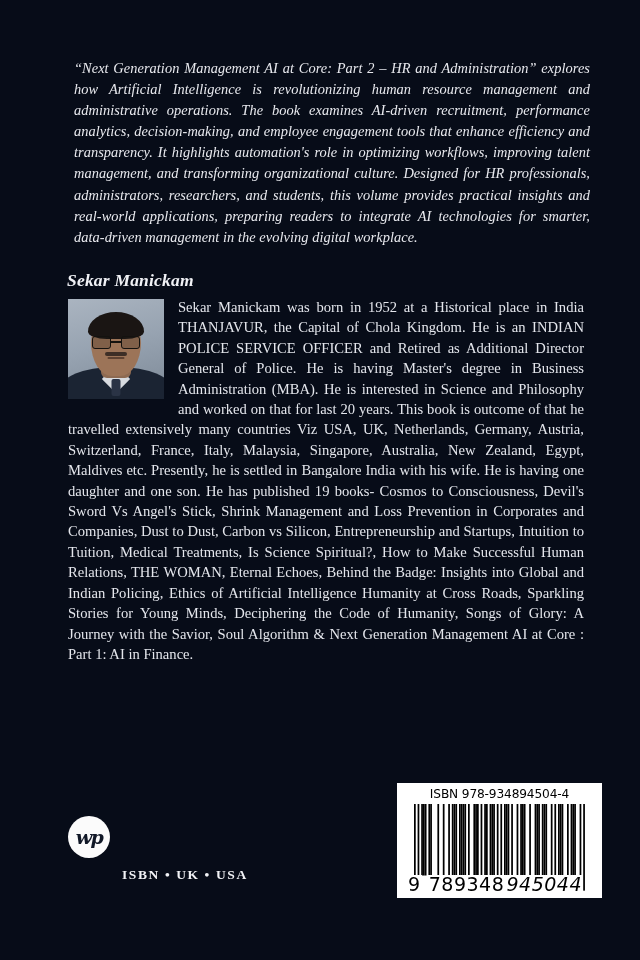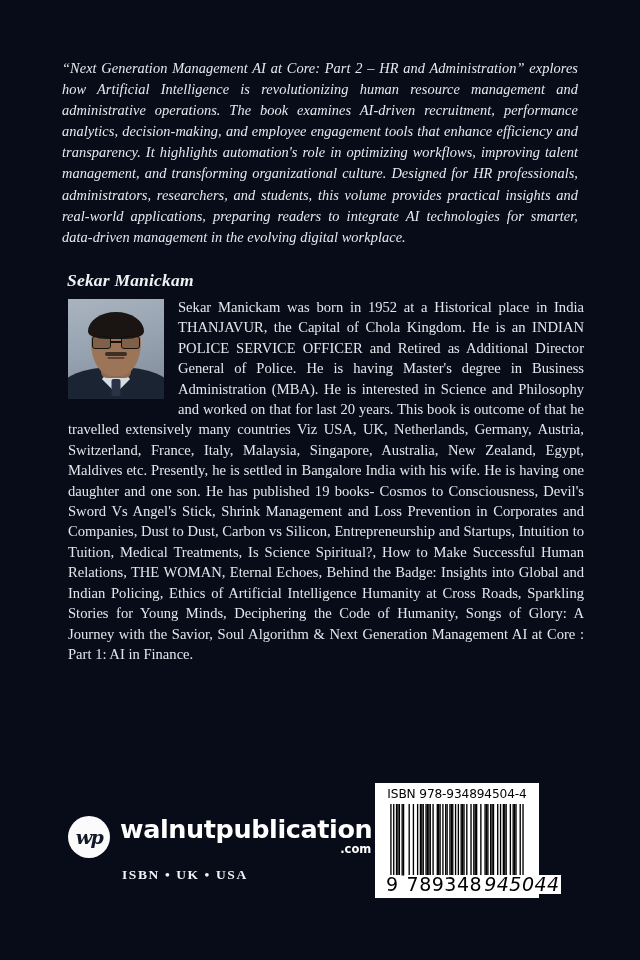--- a/index.html
+++ b/index.html
@@ -17,21 +17,21 @@
 
   #page {
     position: absolute;
     inset: 0;
     background: #070c18;
   }
 
   
   .blurb {
     position: absolute;
-    left: 62px;
+    left: 74px;
     top: 58px;
     width: 516px;
     color: #e8e9ee;
     font-family: "Liberation Serif", "DejaVu Serif", serif;
     font-style: italic;
     font-size: 14.4px;
     line-height: 21.1px;
     text-align: justify;
     text-justify: inter-word;
     letter-spacing: 0.05px;
@@ -196,20 +196,21 @@
 
   
   .publisher {
     position: absolute;
     left: 68px;
     top: 816px;
     width: 270px;
   }
   .pub-row {
     display: flex;
+    align-items: center;
     gap: 10px;
   }
   .pub-mark {
     width: 42px;
     height: 42px;
     border-radius: 50%;
     background: #fbfbfb;
     display: flex;
     align-items: center;
     justify-content: center;
@@ -253,23 +254,23 @@
     font-family: "Liberation Serif", "DejaVu Serif", serif;
     font-weight: bold;
     font-size: 13.5px;
     color: #f2f3f6;
     letter-spacing: 1.6px;
   }
 
   
   .barcode-box {
     position: absolute;
-    left: 375px;
+    left: 397px;
     top: 783px;
-    width: 164px;
+    width: 205px;
     height: 115px;
     background: #ffffff;
     box-sizing: border-box;
     padding: 4px 9px 3px 9px;
     display: flex;
     flex-direction: column;
   }
   .isbn-text {
     text-align: center;
     font-family: "DejaVu Sans", "Liberation Sans", sans-serif;
@@ -336,24 +337,20 @@
         <div class="p-lens r"></div>
       </div>
     </div>
     <p>Sekar Manickam was born in 1952 at a Historical place in India THANJAVUR, the Capital of Chola Kingdom. He is an INDIAN POLICE SERVICE OFFICER and Retired as Additional Director General of Police. He is having Master's degree in  Business Administration (MBA). He is  interested in Science and Philosophy and worked on that for last 20 years. This book is outcome of that he travelled extensively many countries Viz USA, UK, Netherlands, Germany, Austria, Switzerland, France, Italy, Malaysia, Singapore, Australia, New Zealand, Egypt, Maldives etc. Presently, he is settled in Bangalore India with his wife. He is having one daughter and one son. He has published 19 books- Cosmos to Consciousness, Devil's Sword Vs Angel's Stick, Shrink Management and Loss Prevention in Corporates and Companies, Dust to Dust, Carbon vs Silicon, Entrepreneurship and Startups, Intuition to Tuition, Medical Treatments, Is Science Spiritual?, How to Make Successful Human Relations, THE WOMAN, Eternal Echoes, Behind the Badge: Insights into Global and Indian Policing, Ethics of Artificial Intelligence Humanity at Cross Roads, Sparkling Stories for Young Minds, Deciphering the Code of Humanity, Songs of Glory: A Journey with the Savior, Soul Algorithm &amp; Next Generation Management AI at Core : Part 1: AI in Finance.</p>
   </div>
 
   <div class="publisher">
     <div class="pub-row">
       <div class="pub-mark">
         <span>wp</span>
-      </div>
-      <div class="pub-word">
-        <div class="pub-name">walnutpublication</div>
-        <div class="pub-dotcom">.com</div>
       </div>
     </div>
     <div class="pub-countries">ISBN  •  UK  •  USA</div>
   </div>
 
   <div class="barcode-box">
     <div class="isbn-text">ISBN 978-934894504-4</div>
     <div class="bars">
       <svg viewBox="0 0 187 84" preserveAspectRatio="none">
         <g id="bar-group" fill="#000">

